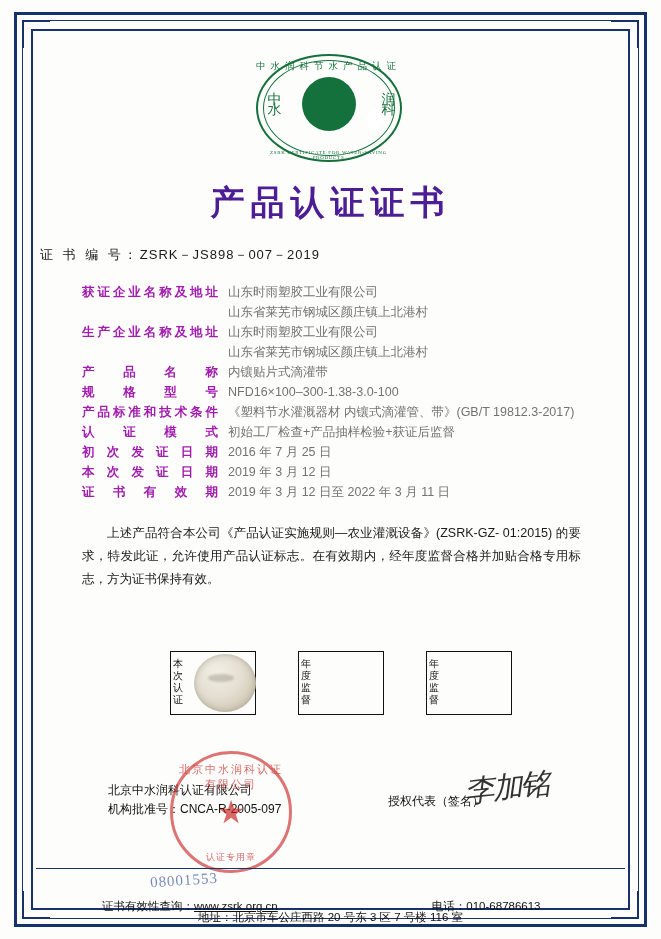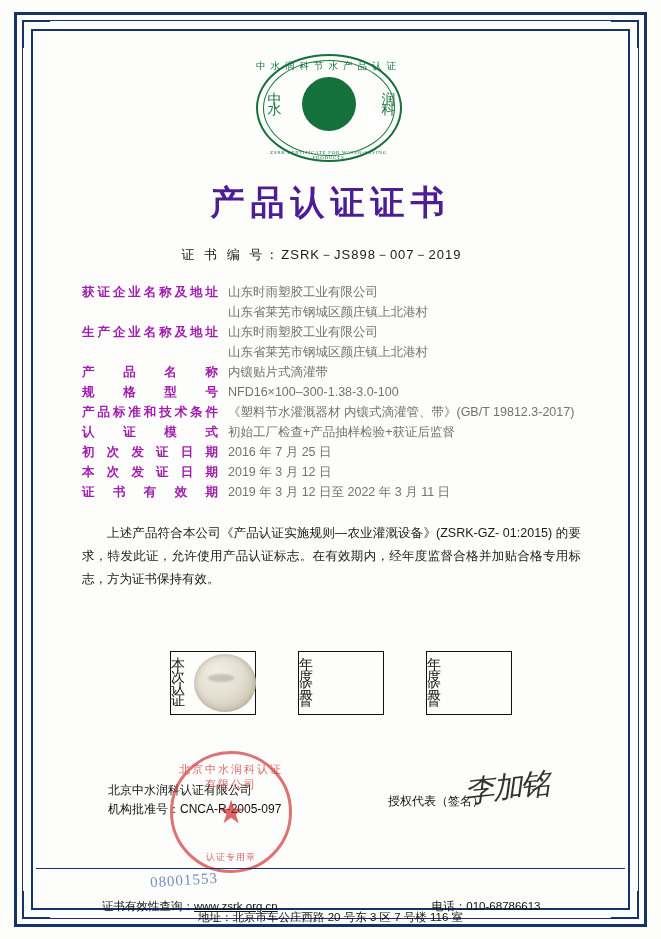--- a/index.html
+++ b/index.html
@@ -127,21 +127,21 @@
     margin-top: 14px;
     text-align: center;
     font-family: "DejaVu Sans", sans-serif;
     font-size: 34px;
     font-weight: bold;
     letter-spacing: 6px;
     color: #4c1d95;
   }
   .cert-number-row {
     margin-top: 20px;
-    text-align: center;
+    text-align: left;
     padding-right: 18px;
     font-size: 13px;
     letter-spacing: 1px;
   }
   .cert-number-row .lbl { letter-spacing: 3px; }
 
   
   .fields {
     margin-top: 18px;
     padding-left: 42px;
@@ -192,21 +192,21 @@
     width: 84px;
     height: 62px;
     border: 1px solid #111;
     display: flex;
     align-items: stretch;
     position: relative;
     background: transparent;
   }
   .box-label {
     width: 15px;
-    font-size: 14px;
+    font-size: 10px;
     line-height: 12px;
     text-align: center;
     padding-top: 6px;
     letter-spacing: 0px;
     color: #111;
   }
   .box-body { flex: 1; position: relative; }
   .stamp-photo {
     position: absolute;
     left: 8px; top: 2px;

